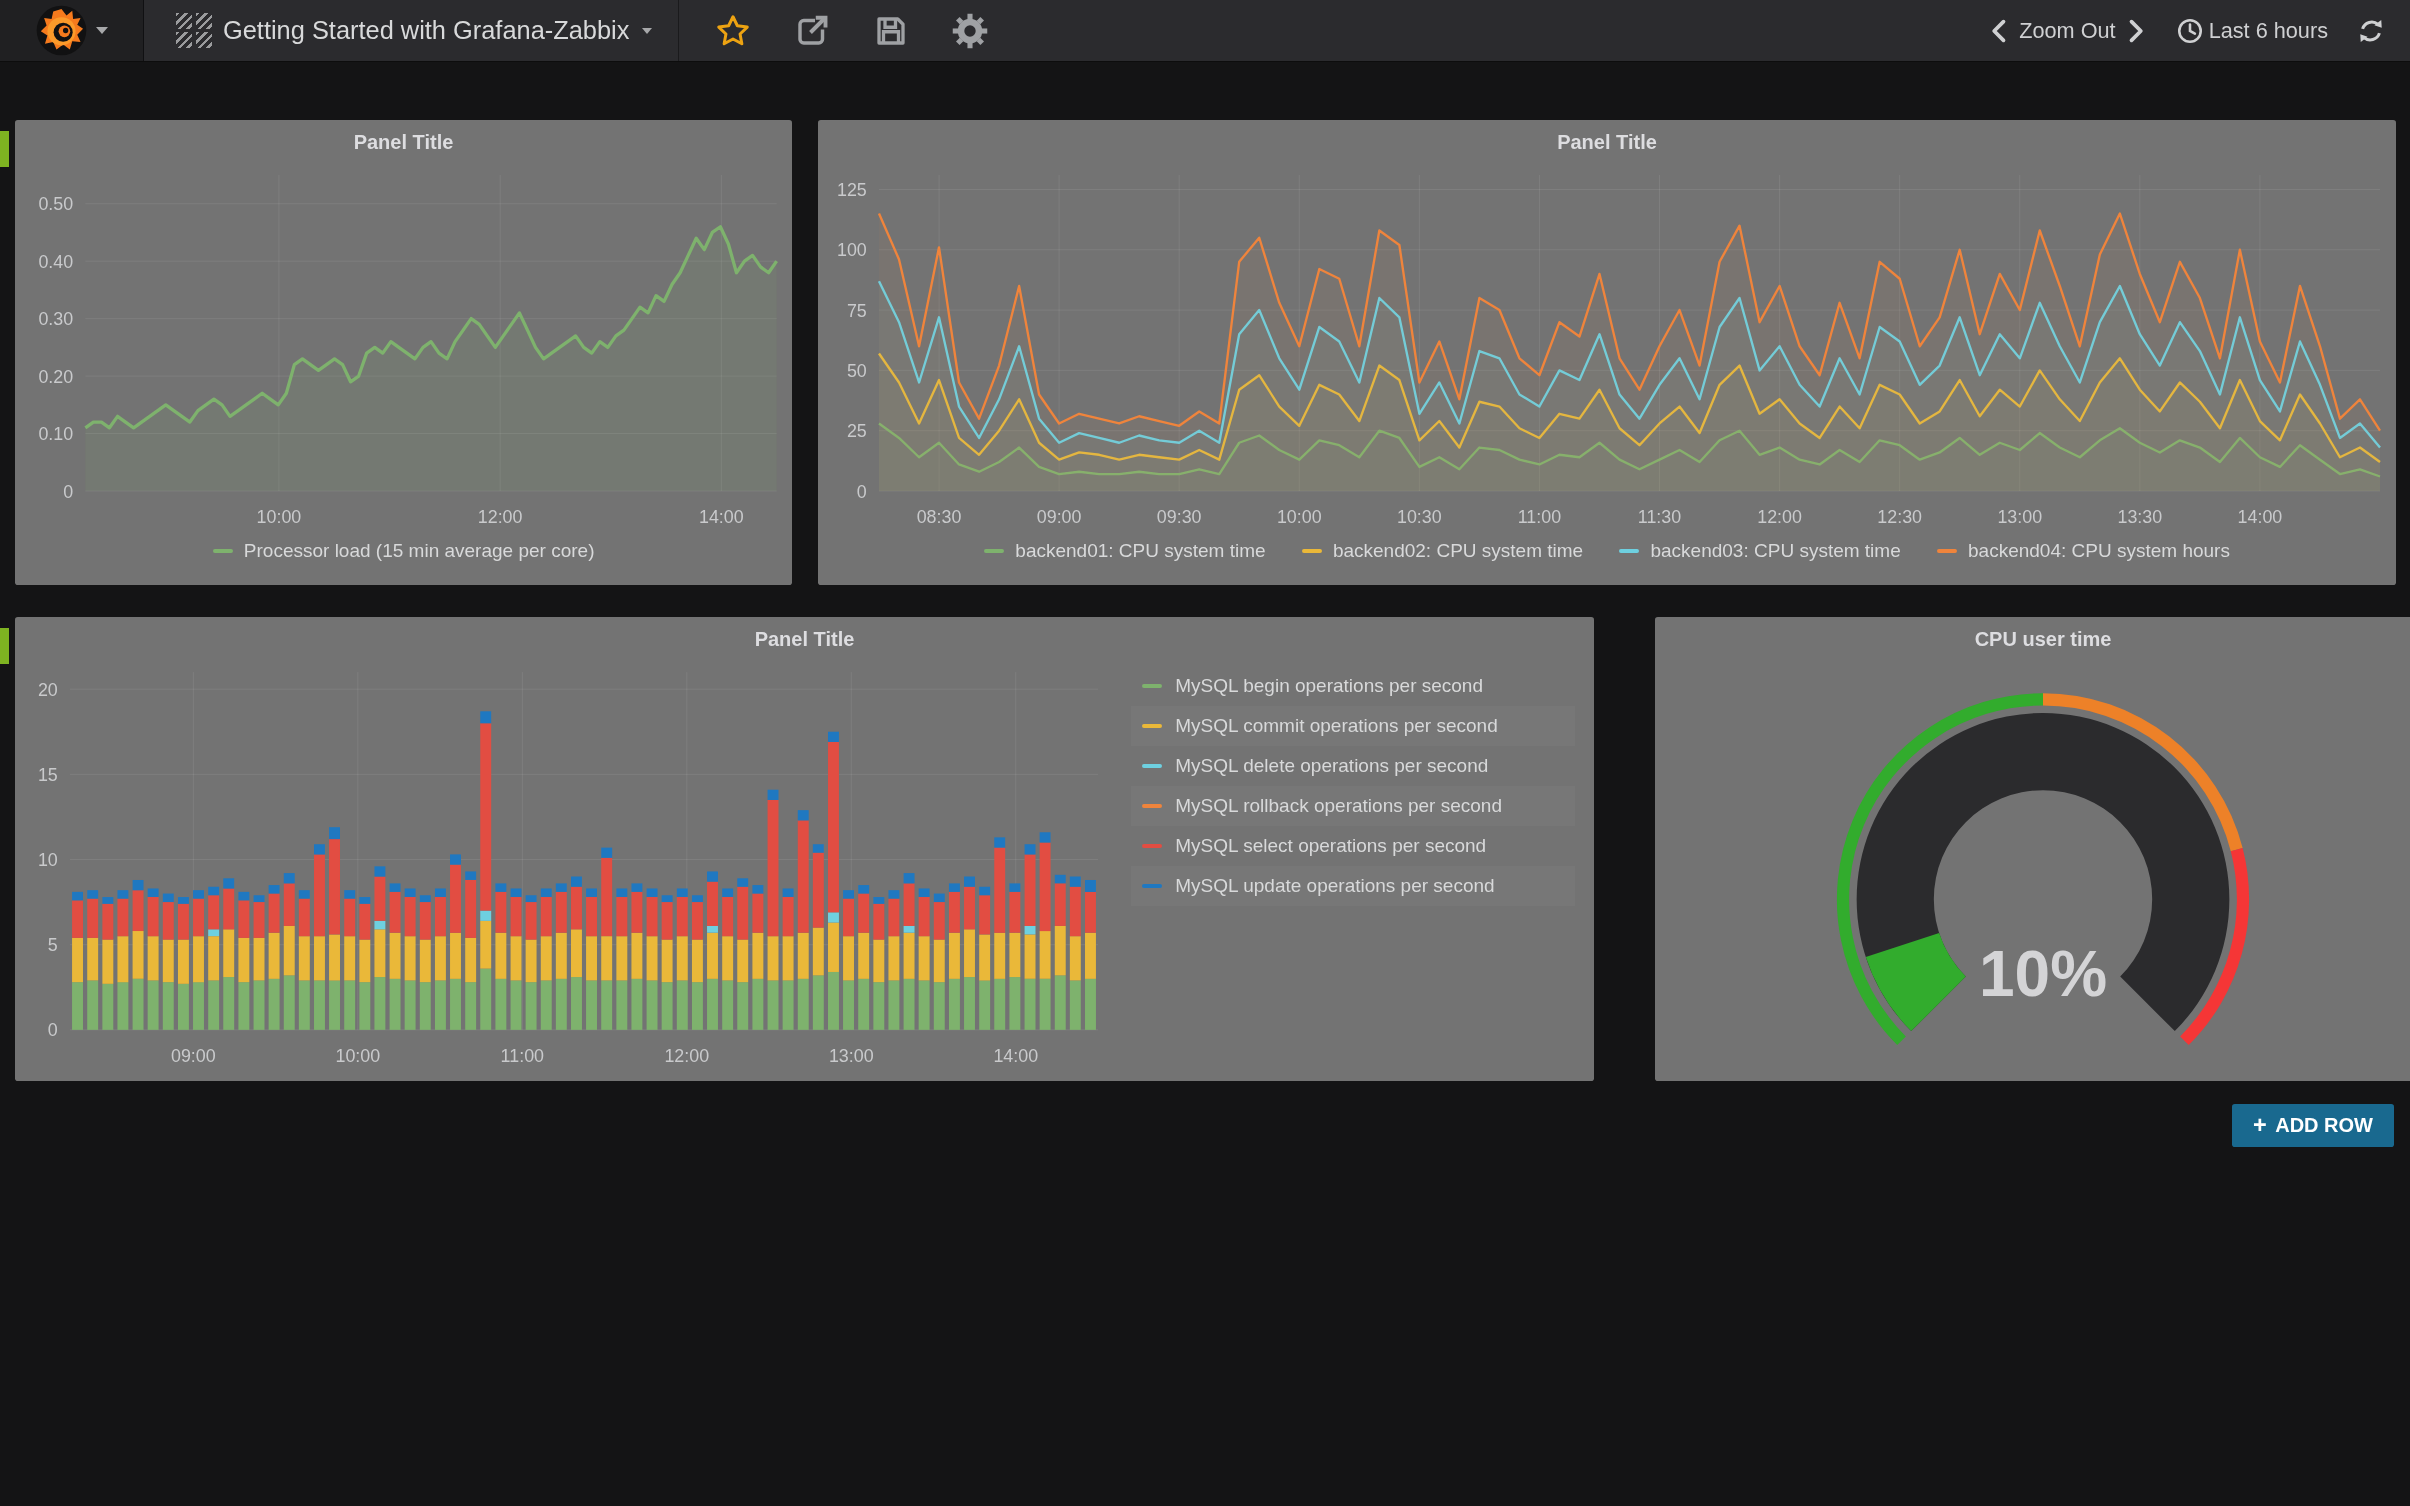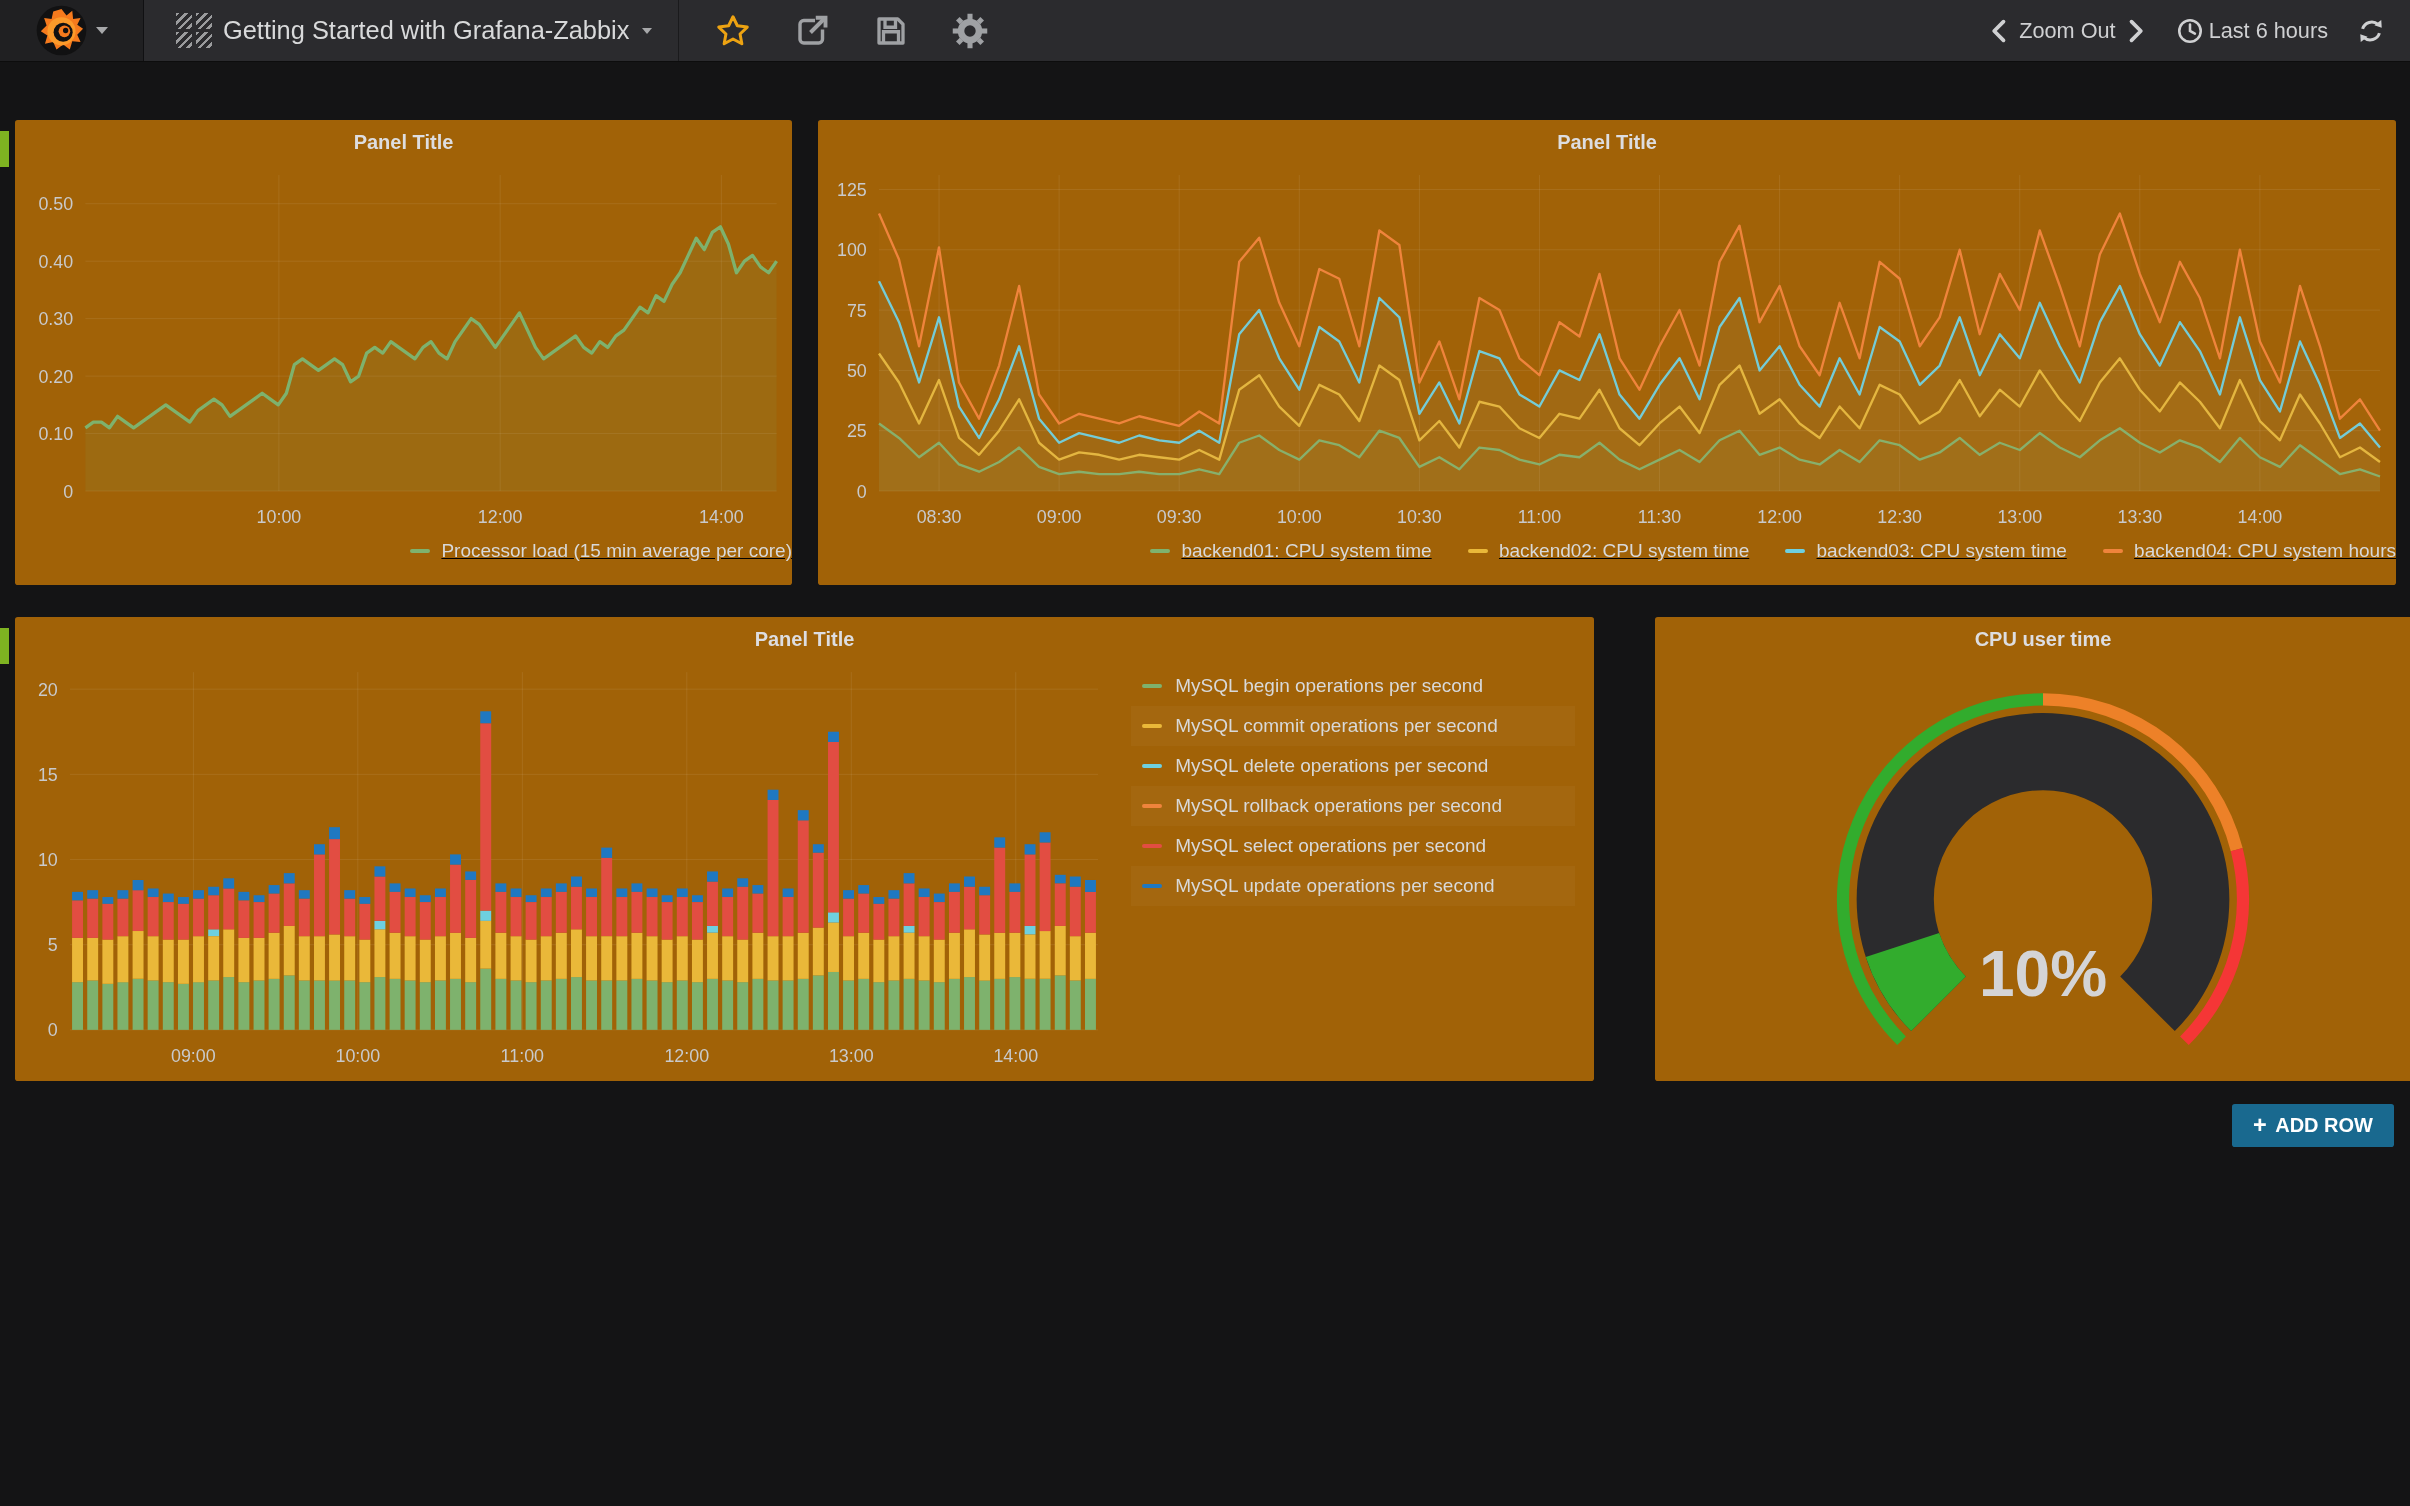--- a/index.html
+++ b/index.html
@@ -18,33 +18,33 @@
   .grid-icon span{background:repeating-linear-gradient(135deg,#9b9c9e 0 2.4px,transparent 2.4px 6.1px);}
   .dash-title{color:#d8d9da;font-size:25.4px;}
   .nav-icons{display:flex;align-items:center;gap:43px;padding-left:36px;}
   .nav-icon{width:36px;height:36px;cursor:pointer;}
   .nav-right{margin-left:auto;display:flex;align-items:center;gap:5px;padding-right:26px;
     color:#cfd0d2;font-size:21.7px;justify-content:space-between;}
   .nav-right .lbl{cursor:pointer;}
   .chev{width:28px;height:28px;cursor:pointer;}
   
   .row-tab{position:absolute;left:0;width:8.5px;height:36px;background:#7eb321;cursor:pointer;}
-  .panel{position:absolute;background:#a16207;border-radius:2.8px;}
+  .panel{position:absolute;background:#737373;border-radius:2.8px;}
   .panel-title{position:absolute;top:11.3px;left:0;right:0;text-align:center;font-size:20px;
     font-weight:bold;color:#dddde0;cursor:pointer;}
   .plot{position:absolute;}
   .plot svg,.gauge-box svg{position:absolute;left:0;top:0;overflow:visible;}
   .grid{stroke:rgba(255,255,255,0.09);stroke-width:1;}
   text{font-family:"Liberation Sans",sans-serif;}
   .tick{fill:#c9cacc;font-size:19px;}
   .ylab{text-anchor:end;}
   .xlab{text-anchor:middle;}
   
-  .legend-row{position:absolute;left:0;right:0;top:420px;display:flex;justify-content:flex-end;
-    gap:36px;text-decoration:underline;}
+  .legend-row{position:absolute;left:0;right:0;top:420px;display:flex;justify-content:center;
+    gap:36px;}
   .legend-item{display:flex;align-items:center;gap:11.3px;cursor:pointer;}
   .dash{width:20px;height:4.7px;border-radius:1.9px;flex:0 0 auto;}
   .legend-label{color:#d8d9da;font-size:19px;white-space:nowrap;}
   .legend-col{position:absolute;left:1116px;top:49px;width:444px;}
   .legend-col .legend-item{height:40px;padding:0 11.3px;gap:13px;}
   .legend-col .legend-item:nth-child(even){background:rgba(255,255,255,0.035);}
   
   .gauge-box{position:absolute;left:0;top:0;right:0;bottom:0;}
   .gauge-value{fill:#d4d4d6;font-size:68px;font-weight:bold;}
   

